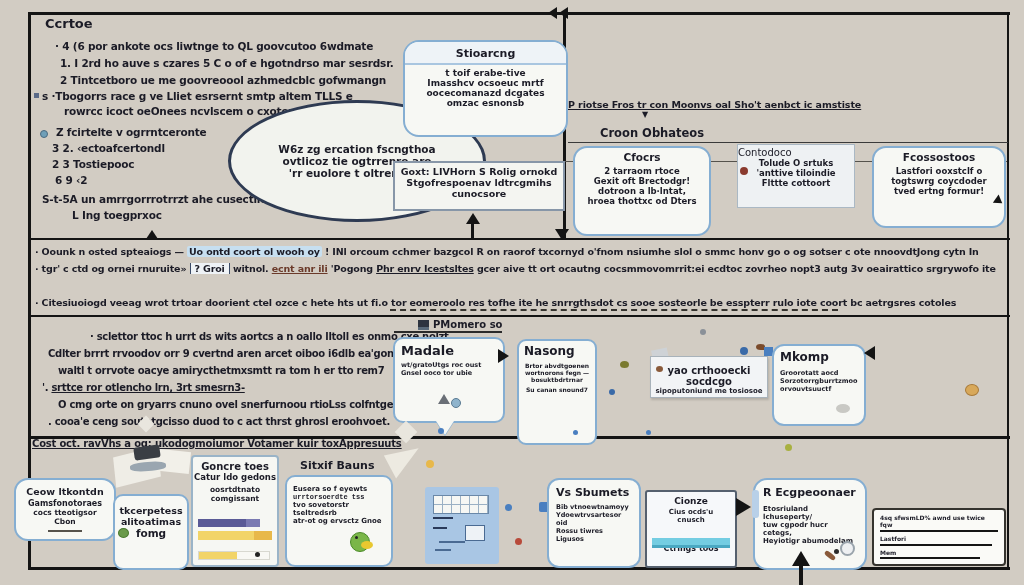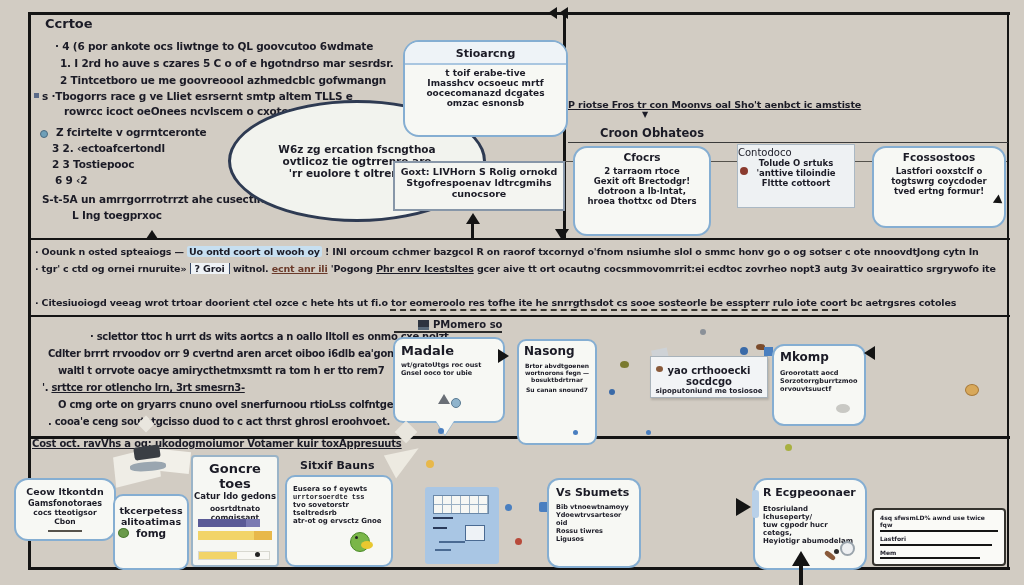--- a/index.html
+++ b/index.html
@@ -201,21 +201,21 @@
     <div class="ctr sm" style="font-size:9.5px;">alitoatimas</div>
     <div class="ctr sm" style="font-size:10.5px;">fomg</div>
   </div>
   <div class="dot" style="left:118px;top:528px;width:9px;height:8px;background:#6a9a4a;border:1px solid #4a7a30;"></div>
 
   <div class="tri" style="left:388px;top:446px;border-top:10px solid transparent;border-bottom:16px solid transparent;border-left:34px solid #edeae1;transform:rotate(-28deg);"></div>
   <div class="dot" style="left:426px;top:460px;width:8px;height:8px;background:#e8b84a;"></div>
   <div class="dot" style="left:785px;top:444px;width:7px;height:7px;background:#a8b040;"></div>
 
   <div class="abs" style="left:191px;top:455px;width:88px;height:112px;background:#f6f7f3;border:2px solid #9ab4c8;border-radius:4px;box-sizing:border-box;padding-top:4px;">
-    <div class="ctr sm" style="font-size:13px;">Goncre toes</div>
+    <div class="ctr sm" style="font-size:10px;">Goncre toes</div>
     <div class="ctr sm" style="font-size:8.5px;">Catur ldo gedons</div>
     <div class="ctr sm" style="font-size:7.5px;margin-top:3px;">oosrtdtnato</div>
     <div class="ctr sm" style="font-size:7.5px;">comgissant</div>
     <div style="position:absolute;left:5px;top:62px;width:62px;height:8px;background:#5a5a96;box-shadow:inset -14px 0 0 #7a7ab2;"></div>
     <div style="position:absolute;left:5px;top:74px;width:74px;height:9px;background:#f2d468;box-shadow:inset -18px 0 0 #e8b84a;"></div>
     <div style="position:absolute;left:5px;top:94px;width:70px;height:7px;background:linear-gradient(90deg,#f2d468 0 55%,#f8f8f4 55%);border:1px solid #d8d8d0;"></div>
     <div class="dot" style="left:62px;top:95px;width:5px;height:5px;background:#222;"></div>
   </div>
 
   <div class="t" style="left:300px;top:459px;font-size:11px;">Sitxif Bauns</div>
@@ -244,20 +244,28 @@
 
   <div class="sq" style="left:539px;top:502px;width:10px;height:10px;background:#4a7fc0;border-radius:2px;"></div>
   <div class="bx" style="left:547px;top:478px;width:94px;height:90px;border-radius:12px;padding:6px 7px;">
     <div class="sm" style="font-size:11px;">Vs Sbumets</div>
     <div class="sm" style="font-size:6.5px;margin-top:4px;">Bib vtnoewtnamoyy</div>
     <div class="sm" style="font-size:6.5px;">Ydoewtrvsartesor oid</div>
     <div class="sm" style="font-size:6.5px;">Rossu tiwres</div>
     <div class="sm" style="font-size:6.5px;">Ligusos</div>
   </div>
 
+  <div class="abs" style="left:645px;top:490px;width:92px;height:78px;background:#f6f8fa;border:2px solid #55606e;border-radius:3px;box-sizing:border-box;padding-top:4px;">
+    <div class="ctr sm" style="font-size:9px;">Cionze</div>
+    <div class="ctr sm" style="font-size:7px;margin-top:2px;">Cius ocds'u</div>
+    <div class="ctr sm" style="font-size:7px;">cnusch</div>
+    <div style="position:absolute;left:5px;top:46px;width:78px;height:10px;background:#74cde2;box-shadow:inset 0 -3px 0 #4aa8c2;"></div>
+    <div class="ctr sm" style="font-size:6px;margin-top:13px;">Sur</div>
+    <div class="ctr sm" style="font-size:8px;">Ctrings toos</div>
+  </div>
 
   <div class="tri" style="left:736px;top:498px;border-top:9px solid transparent;border-bottom:9px solid transparent;border-left:15px solid #141414;"></div>
 
   <div class="bx" style="left:753px;top:478px;width:114px;height:92px;padding:6px 8px;">
     <div class="sm" style="font-size:11px;">R Ecgpeoonaer</div>
     <div class="sm" style="font-size:7px;margin-top:6px;">Etosriuland lchuseperty/</div>
     <div class="sm" style="font-size:7px;">tuw cgpodr hucr cetegs,</div>
     <div class="sm" style="font-size:7px;">Heyiotigr abumodelam</div>
   </div>
   <div class="abs" style="left:752px;top:490px;width:7px;height:28px;background:#b8d0e8;border-radius:3px;"></div>

